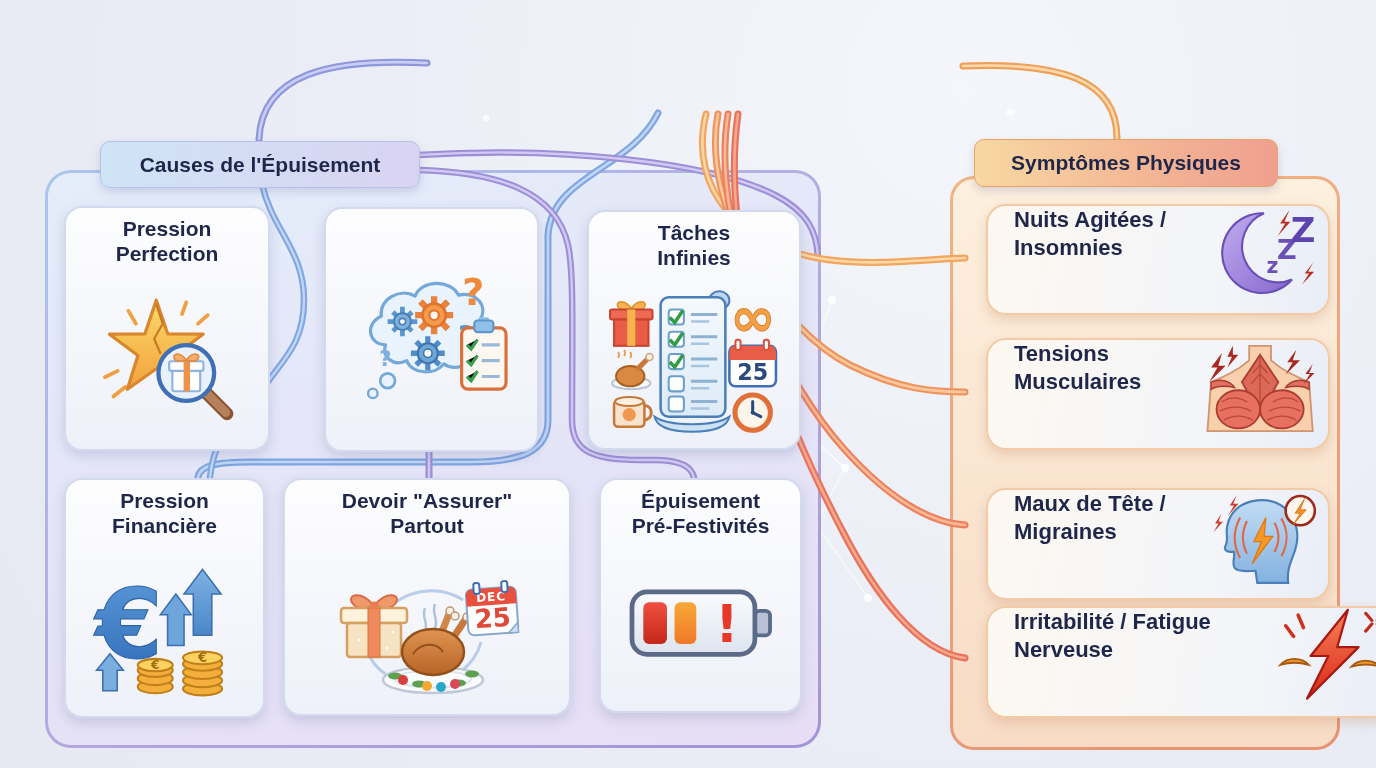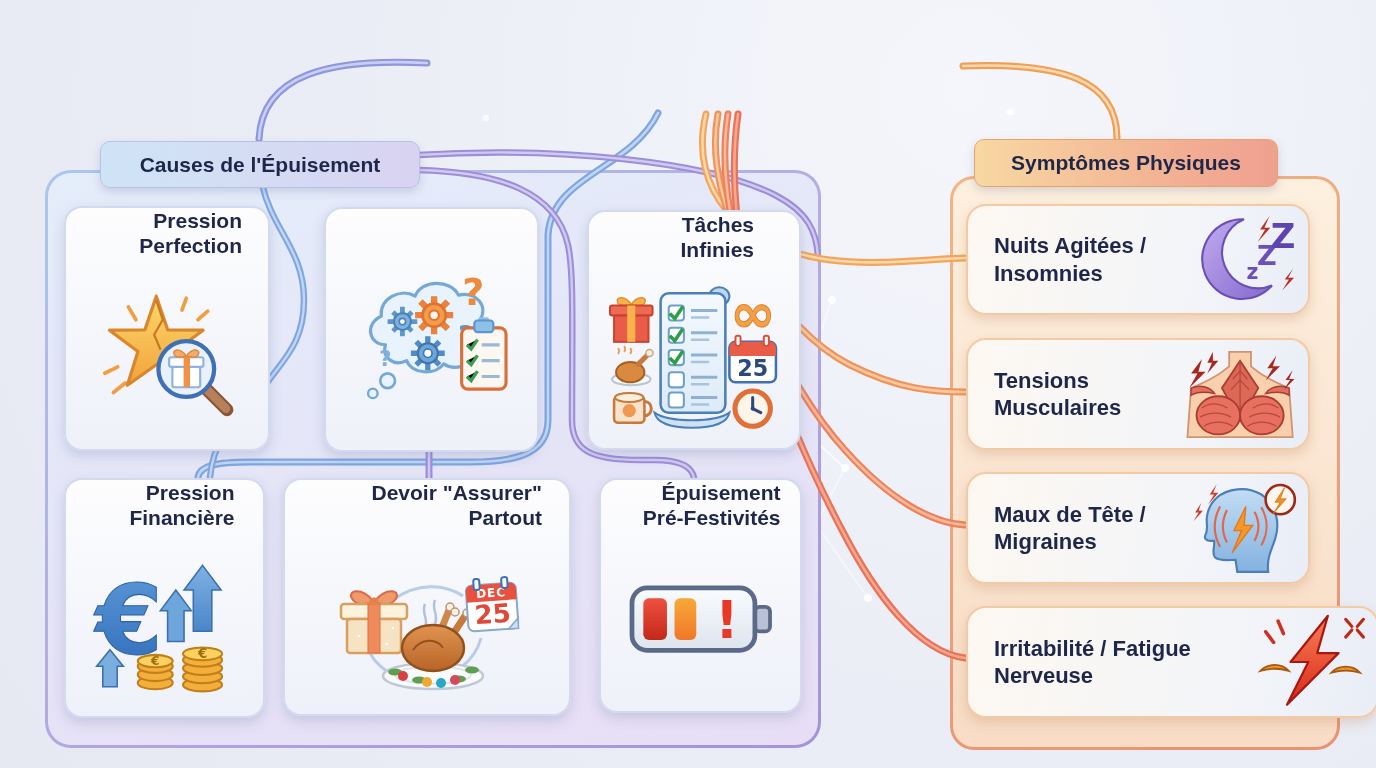--- a/index.html
+++ b/index.html
@@ -34,25 +34,25 @@
     box-shadow:0 4px 8px rgba(110,120,170,.25);}
   #causes-header{left:100px;top:141px;width:318px;height:45px;
     background:linear-gradient(90deg,#cfe4f6 0%,#d9d3f1 100%);border:1px solid #b6c2e6;}
   #symptoms-header{left:974px;top:139px;width:302px;height:46px;
     background:linear-gradient(90deg,#f8d8a2 0%,#f2ae92 70%,#efa090 100%);border:1.5px solid #e8a468;}
   
   .card{z-index:5;border-radius:18px;border:2px solid #d4daee;
     background:linear-gradient(180deg,#fdfdfe 0%,#eef1f9 100%);
     box-shadow:0 5px 12px rgba(108,118,168,.25);
     display:flex;flex-direction:column;align-items:center;}
-  .card .label{font-weight:bold;color:#1e2749;font-size:21px;text-align:right;line-height:1.2;padding-top:0;}
+  .card .label{font-weight:bold;color:#1e2749;font-size:21px;text-align:center;line-height:1.2;padding-top:8px;}
   .rcard{z-index:5;border-radius:20px;border:2px solid #f2cba6;
     background:linear-gradient(100deg,#fdf8f1 0%,#f3f5f9 65%,#e9edf6 100%);
     box-shadow:0 5px 12px rgba(190,130,90,.28);
-    display:flex;flex-direction:row;align-items:center;justify-content:space-between;padding:0 8px 0 26px;box-sizing:border-box;}
+    display:flex;flex-direction:row;align-items:flex-start;justify-content:space-between;padding:0 8px 0 26px;box-sizing:border-box;margin-left:20px;}
   .rcard .label{font-weight:bold;color:#1e2749;font-size:22px;text-align:left;line-height:1.25;}
   .icon-wrap{display:flex;align-items:center;justify-content:center;flex:1;}
 </style>
 </head>
 <body>
 
 <div id="stage">
 
   <svg class="abs" style="left:0;top:0;z-index:0" width="1376" height="768">
     <g stroke="rgba(255,255,255,0.55)" stroke-width="1.5" fill="none">
@@ -402,21 +402,21 @@
         <path d="M22 68 C30 62 40 62 50 68 M20 78 C30 72 44 72 54 78 M24 88 C34 82 46 82 56 88"></path>
         <path d="M78 68 C88 62 98 62 106 68 M74 78 C84 72 98 72 108 78 M72 88 C82 82 94 82 104 88"></path>
       </g>
       <path d="M22 14 L10 30 L17 30 L8 46 L26 28 L18 28 Z" fill="#a82820"></path>
       <path d="M34 6 L28 18 L33 18 L28 30 L40 16 L34 16 Z" fill="#a82820"></path>
       <path d="M104 10 L94 24 L100 24 L92 38 L108 22 L100 22 Z" fill="#a82820"></path>
       <path d="M122 26 L114 37 L119 37 L112 48 L124 36 L118 36 Z" fill="#a82820"></path>
     </svg>
   </div>
 
-  <div class="abs rcard" style="left:966px;top:472px;width:344px;height:112px">
+  <div class="abs rcard" style="left:966px;top:488px;width:344px;height:112px">
     <div class="label" style="max-width:190px">Maux de Tête / Migraines</div>
     <svg width="120" height="98" viewBox="0 0 135 110">
       <defs>
           <linearGradient id="hG" x1="0" y1="0" x2="0" y2="1">
             <stop offset="0" stop-color="#c2dcf4"></stop>
             <stop offset="1" stop-color="#84b2e0"></stop>
           </linearGradient>
         </defs>
       <path d="M62 10 C42 12 30 24 27 40 C25 50 29 55 25 63 C23 67 26 70 31 70 L35 70 C36 78 32 84 36 89 C41 94 52 92 60 92 L62 106 L98 106 C96 90 102 80 106 68 C112 50 108 28 90 16 C80 10 71 9 62 10 Z" fill="url(#hG)" stroke="#4a7fb8" stroke-width="2.5"></path>
       <g stroke="#e06848" stroke-width="2.5" fill="none">

